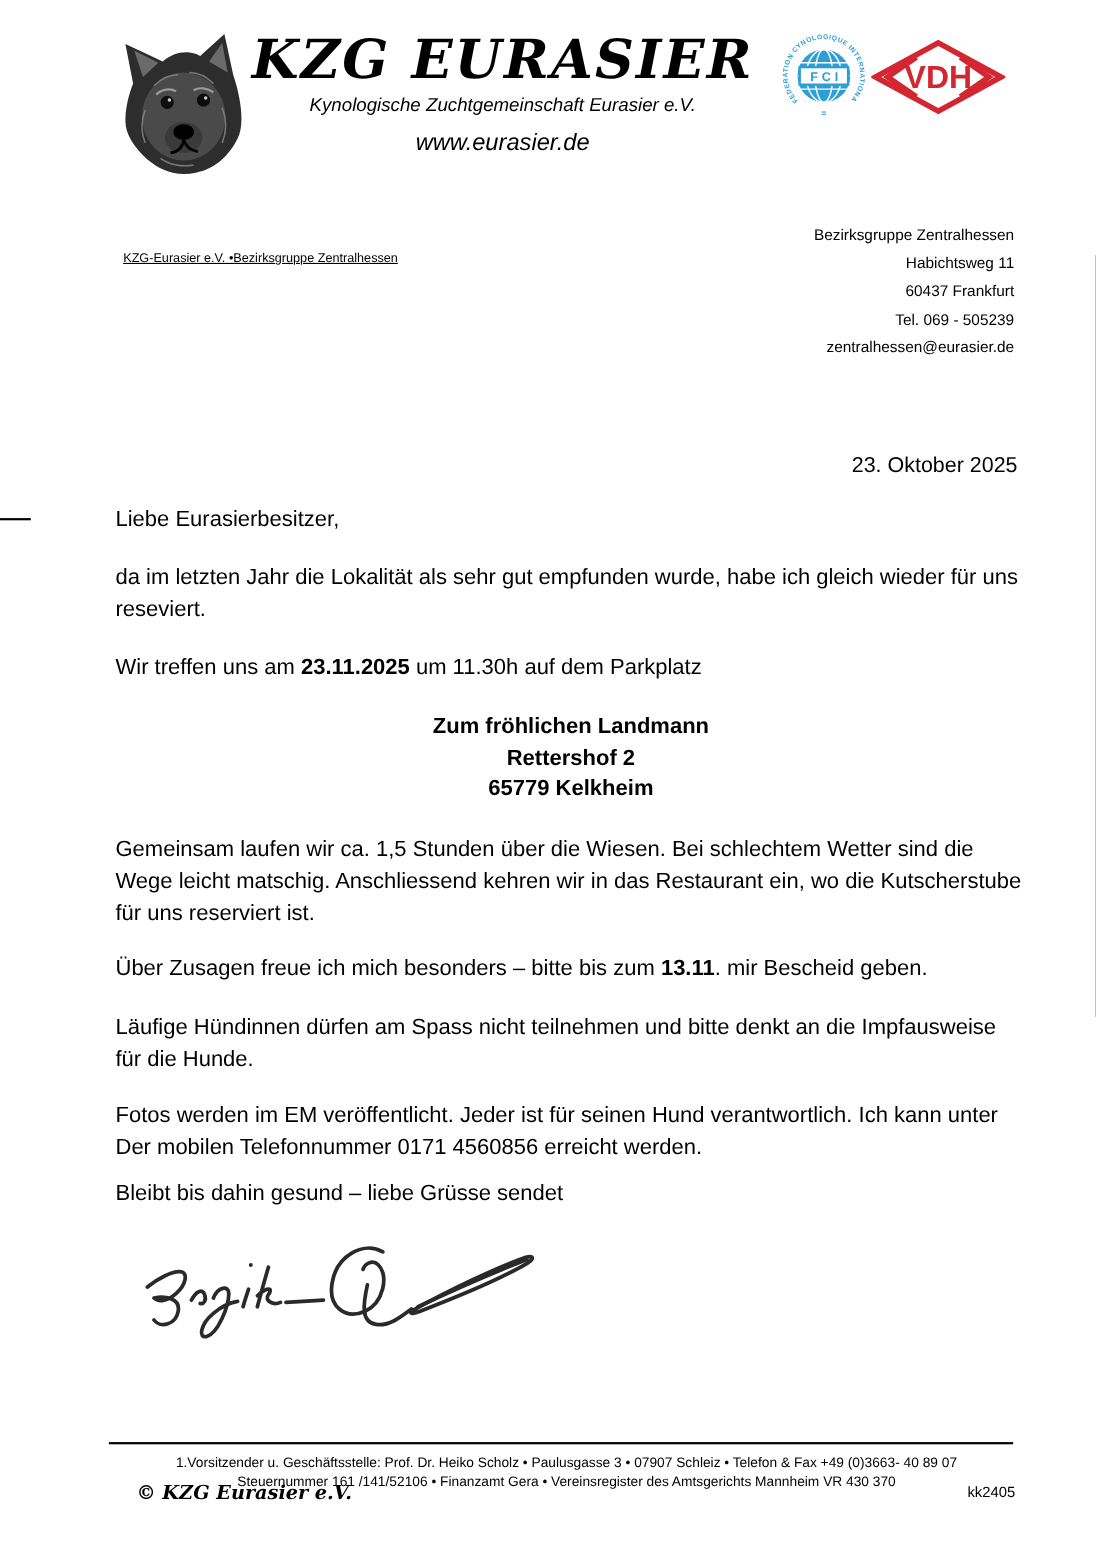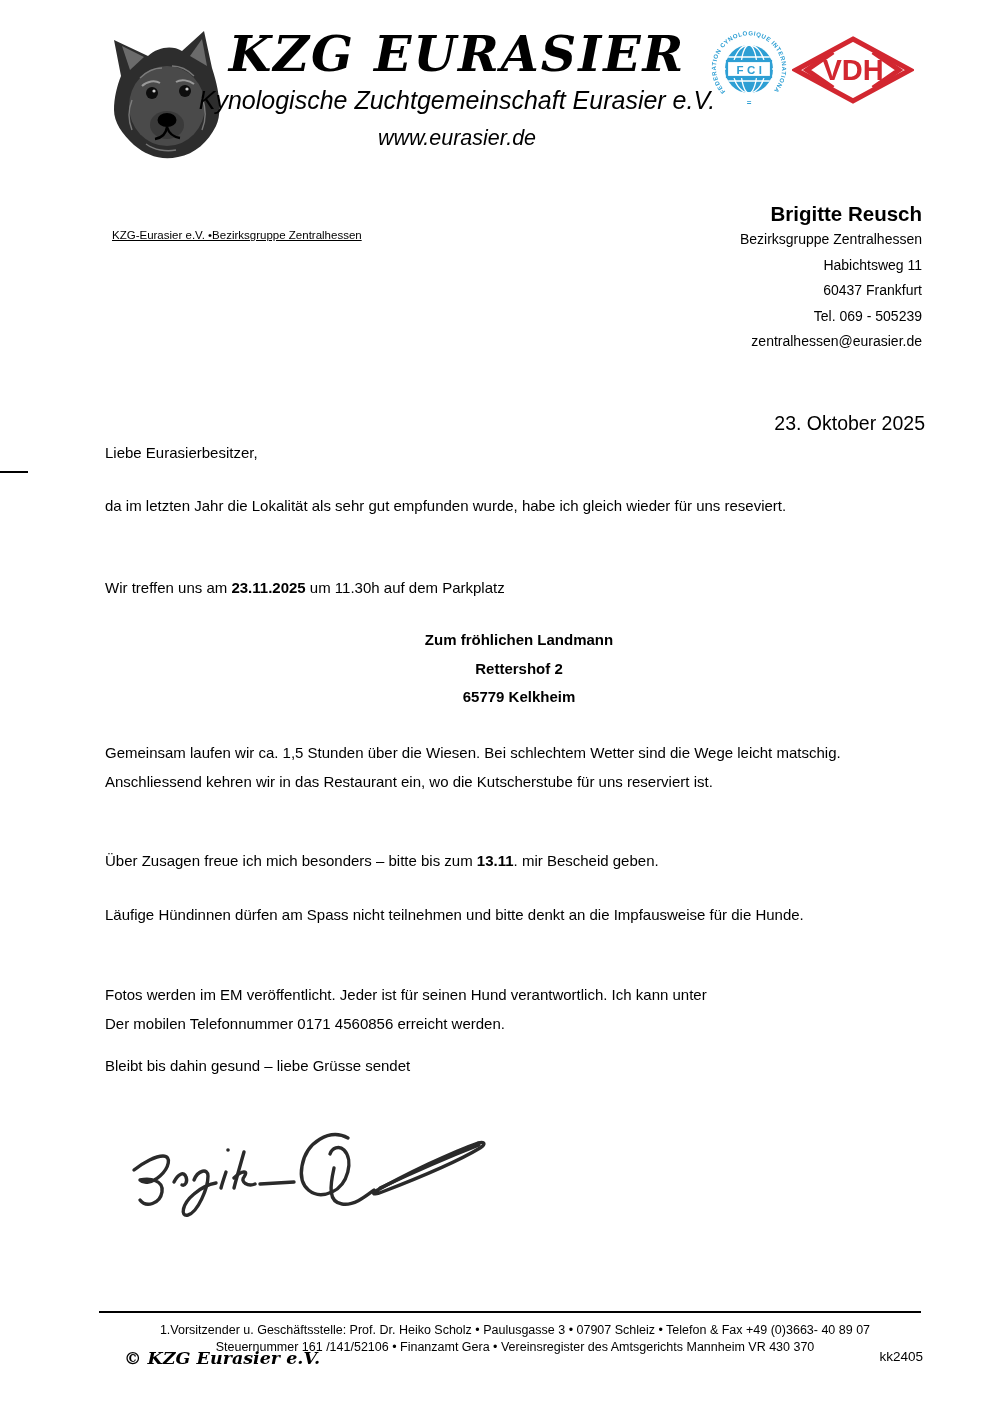--- a/index.html
+++ b/index.html
@@ -21,21 +21,21 @@
     text-align:center;
   }
   .org-name{
     font-family:"DejaVu Serif","Liberation Serif",serif;
     font-weight:bold; font-style:italic;
     font-size:49px; letter-spacing:2px; line-height:1.0;
     white-space:nowrap;
   }
   .org-sub{
     margin-top:7px;
-    font-style:italic; font-size:25px; white-space:nowrap;
+    font-style:italic; font-size:17px; white-space:nowrap;
   }
   .website{
     margin-top:11px;
     font-style:italic; font-size:21.5px;
   }
   .dog-logo{left:106px; top:26px;}
   .fci-logo{left:709px; top:29px;}
   .vdh-logo{left:792px; top:36px;}
 
   
@@ -45,21 +45,21 @@
   }
   .contact{
     right:74px; top:201px; text-align:right;
   }
   .contact-name{font-weight:bold; font-size:20.5px; line-height:26px;}
   .contact-line{font-size:14px; line-height:25.5px;}
 
   
   .body-text{
     left:105px; width:828px;
-    font-size:15px; line-height:29px;
+    font-size:20px; line-height:29px;margin-top:20px;
   }
   .date-line{right:71px; top:412px; font-size:19.5px;}
   .salutation{top:438px;}
   .p1{top:491px;}
   .meet{top:573px;}
   .venue{top:626px; text-align:center; font-weight:bold; line-height:28.5px;}
   .p2{top:738px;}
   .p3{top:846px;}
   .p4{top:900px;}
   .p5{top:980px;}
@@ -158,21 +158,20 @@
   <svg class="abs vdh-logo" width="122" height="68" viewBox="0 0 122 68" aria-hidden="true">
     <polygon points="61,3 118,34 61,65 4,34" fill="none" stroke="#d22730" stroke-width="5"></polygon>
     <polyline points="41,16 15,34 41,52" fill="none" stroke="#d22730" stroke-width="5"></polyline>
     <polyline points="81,16 107,34 81,52" fill="none" stroke="#d22730" stroke-width="5"></polyline>
     <text x="61" y="44" text-anchor="middle" font-size="29" font-weight="bold" fill="#d22730" font-family="Liberation Sans, sans-serif">VDH</text>
   </svg>
 
   <div class="abs sender-line">KZG-Eurasier e.V. •Bezirksgruppe Zentralhessen</div>
 
   <div class="abs contact">
-    <div class="contact-name">Brigitte Reusch</div>
     <div class="contact-line">Bezirksgruppe Zentralhessen</div>
     <div class="contact-line">Habichtsweg 11</div>
     <div class="contact-line">60437 Frankfurt</div>
     <div class="contact-line">Tel. 069 - 505239</div>
     <div class="contact-line">zentralhessen@eurasier.de</div>
   </div>
 
   <div class="abs fold-mark"></div>
 
   <div class="abs date-line">23. Oktober 2025</div>

